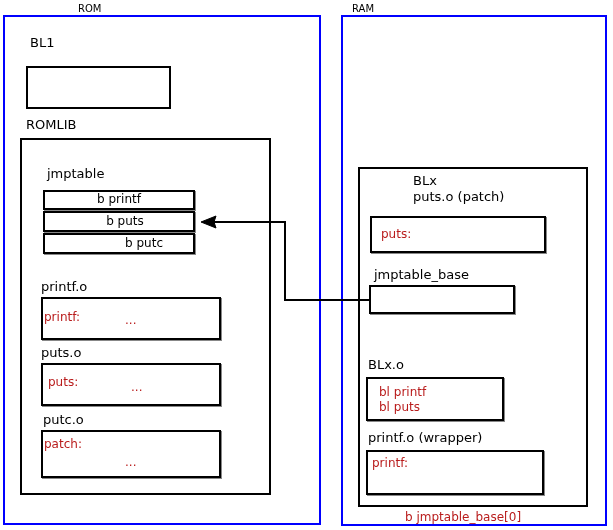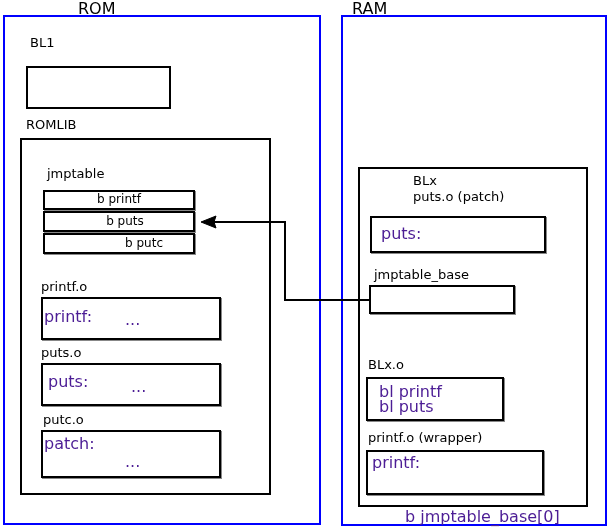--- a/index.html
+++ b/index.html
@@ -17,21 +17,21 @@
   }
   
   .region {
     position: absolute;
     border: 2px solid #0000ff;
     background: transparent;
     box-sizing: border-box;
   }
   .region-label {
     position: absolute;
-    font-size: 16px;
+    font-size: 10px;
     color: #000000;
     white-space: nowrap;
     line-height: 13px;
   }
   
   .box {
     position: absolute;
     border: 2px solid #000000;
     background: #ffffff;
     box-sizing: border-box;
@@ -43,22 +43,22 @@
   .label {
     position: absolute;
     font-size: 13px;
     color: #000000;
     white-space: nowrap;
     line-height: 14px;
   }
   
   .box-text {
     position: absolute;
-    font-size: 16px;
-    color: #4c1d95;
+    font-size: 12px;
+    color: #b91c1c;
     white-space: nowrap;
     line-height: 14px;
     text-align: center;
   }
   .centered-text {
     position: absolute;
     font-size: 12px;
     color: #000000;
     white-space: nowrap;
     text-align: center;

